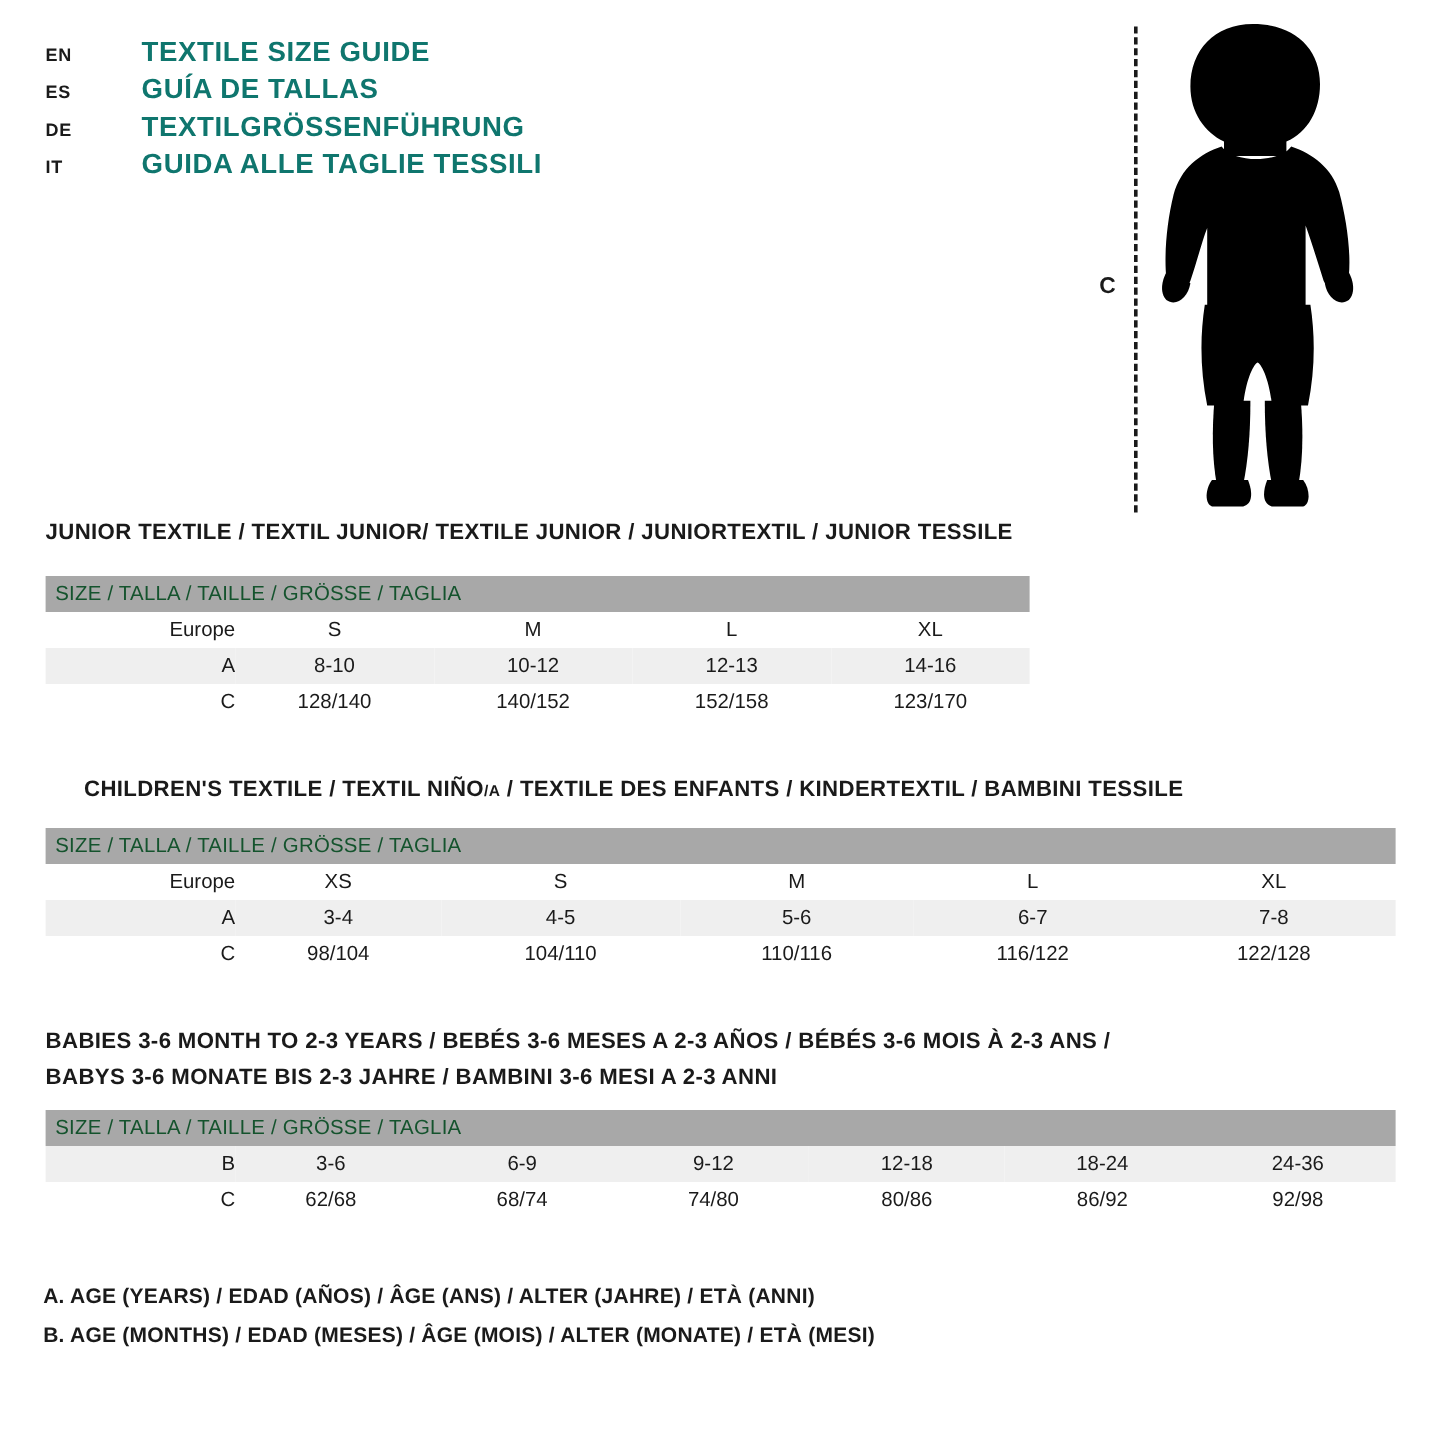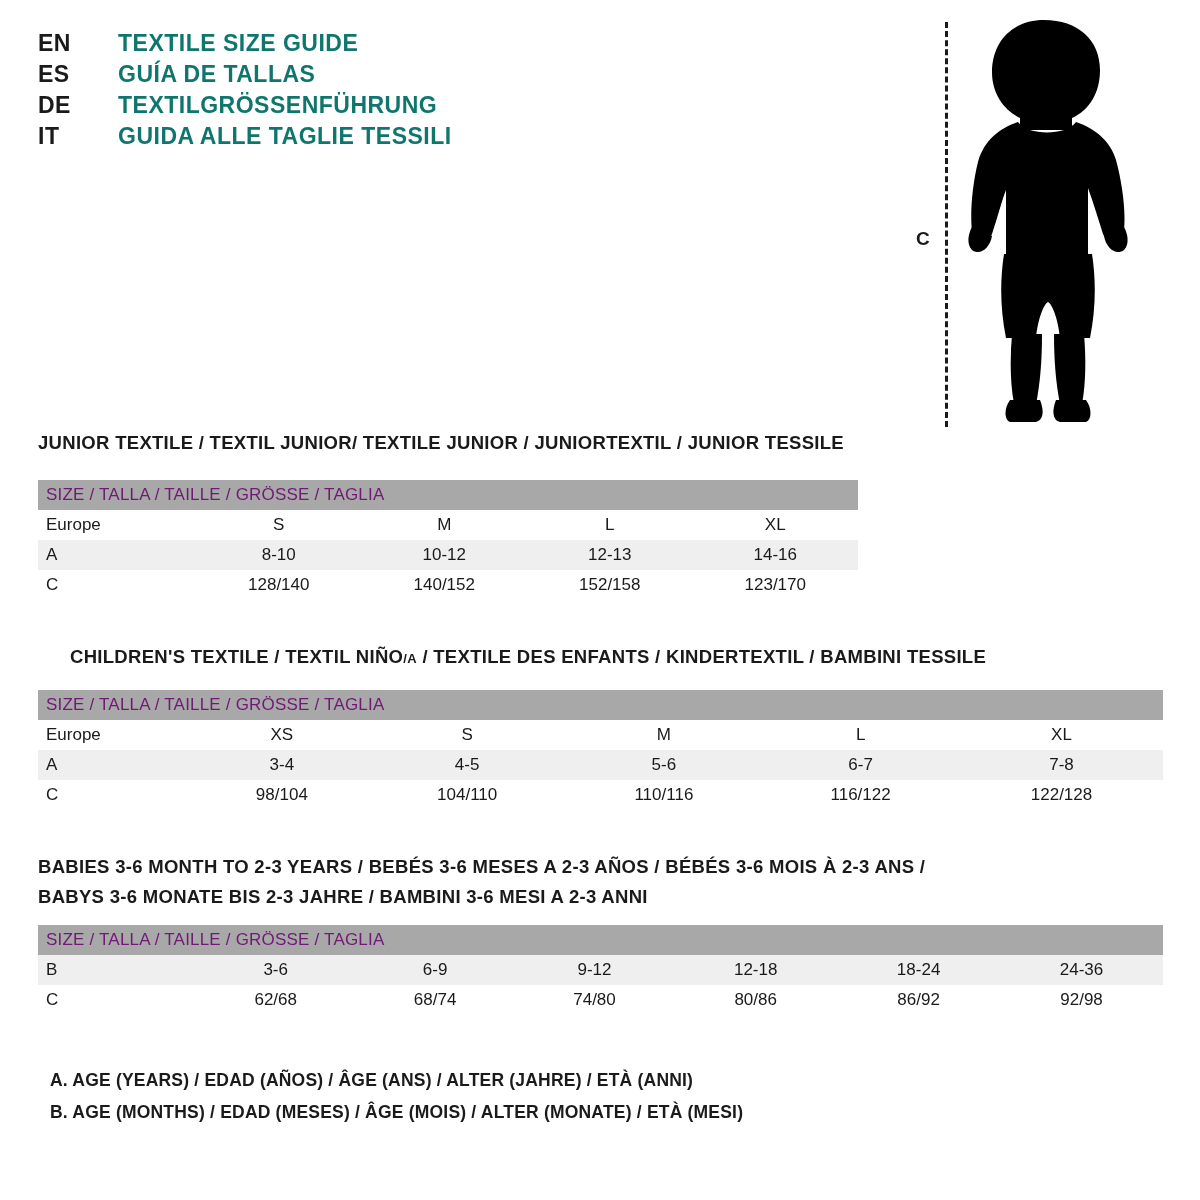--- a/index.html
+++ b/index.html
@@ -23,21 +23,21 @@
     left: 38px;
     width: 860px;
   }
   .lang-row {
     display: flex;
     align-items: baseline;
     margin-bottom: 4px;
   }
   .lang-code {
     width: 80px;
-    font-size: 23px;
+    font-size: 15px;
     font-weight: bold;
     letter-spacing: 0.5px;
     color: #1a1a1a;
   }
   .lang-title {
     font-size: 23px;
     font-weight: bold;
     letter-spacing: 0.5px;
     color: #0f766e;
     text-transform: uppercase;
@@ -97,42 +97,42 @@
   }
   .size-table td, .size-table th {
     padding: 0;
     height: 30px;
     font-weight: normal;
     text-align: center;
     vertical-align: middle;
   }
   .size-table .head-row td {
     background: #a8a8a8;
-    color: #701a75;
+    color: #14532d;
     font-weight: normal;
     text-align: left;
     padding-left: 8px;
     letter-spacing: 0.2px;
   }
   .size-table .row-alt td {
     background: #efefef;
   }
   .size-table .row-plain td {
     background: #ffffff;
   }
   .size-table .rowlabel {
-    text-align: left;
+    text-align: right;
     padding-left: 8px;
     width: 150px;
   }
 
   
   .legend {
     position: absolute;
-    left: 50px;
+    left: 36px;
     font-size: 17.5px;
     font-weight: bold;
     letter-spacing: 0.2px;
     color: #1a1a1a;
   }
   .legend div {
     margin-bottom: 11px;
     white-space: nowrap;
   }
 </style>

